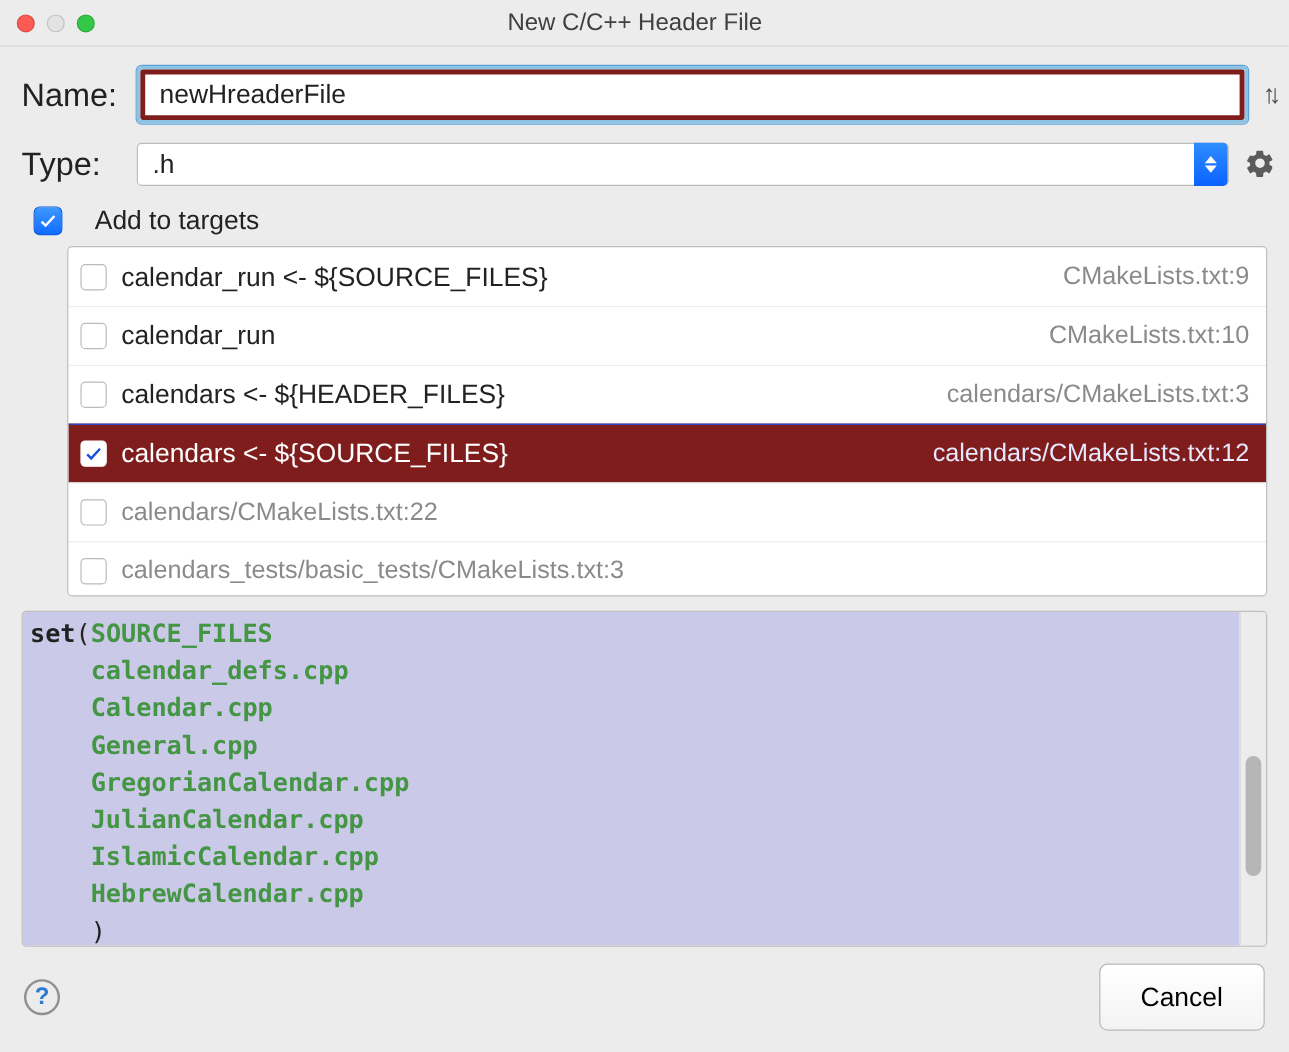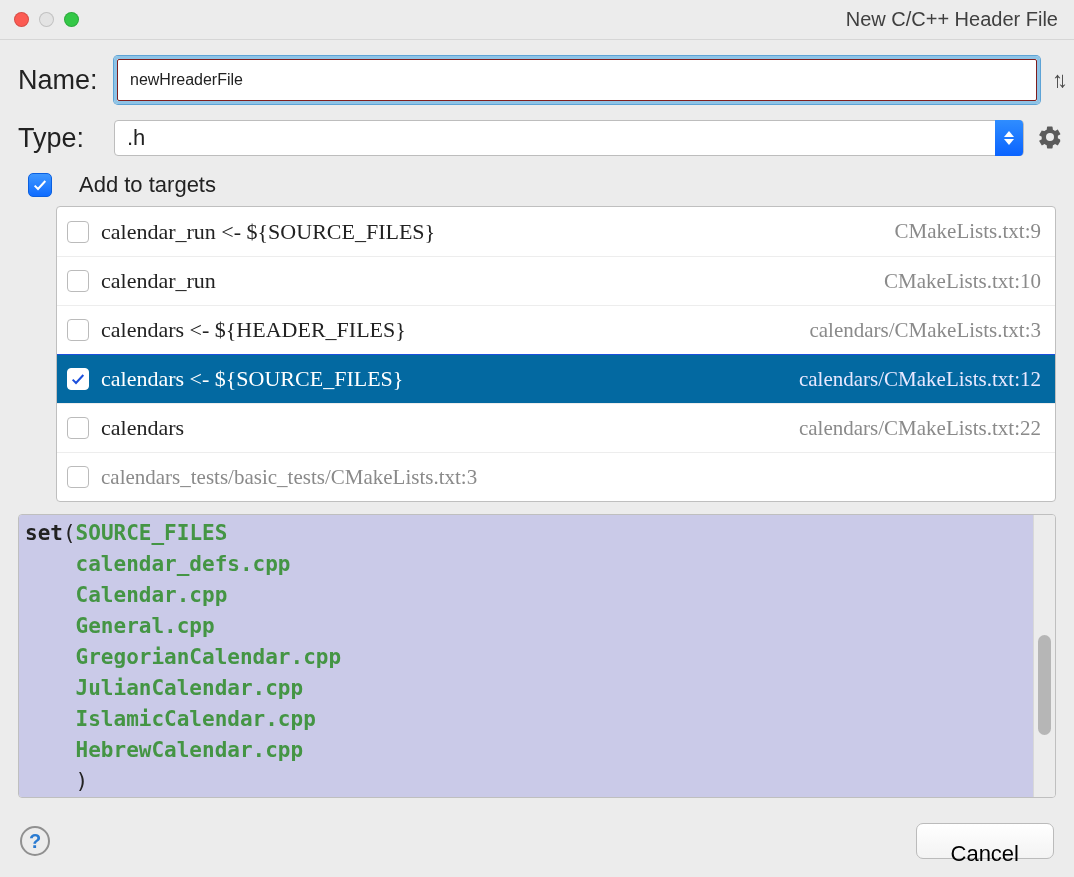--- a/index.html
+++ b/index.html
@@ -24,41 +24,41 @@
   }
   .traffic { display: flex; gap: 10px; margin-left: 14px; }
   .tl-dot {
     width: 15px; height: 15px; border-radius: 50%;
     box-shadow: inset 0 0 0 1px rgba(0,0,0,0.15);
   }
   .tl-red    { background:#fc5b53; }
   .tl-yellow { background:#e3e3e3; }
   .tl-green  { background:#34c847; }
   .win-title {
-    position: absolute; left:0; right:16px; text-align:right;
+    position: absolute; left:0; right:16px; text-align:center;
     font-size: 20px; font-weight: 400; color:#404040;
     pointer-events: none;
   }
 
   .content { padding: 16px 12px 0 18px; flex: 0 0 auto; }
 
   .row { display:flex; align-items:center; margin-bottom:16px; }
   .row-label { width:96px; font-size:27px; color:#222; }
 
   
   .name-wrap {
     flex:1; position:relative;
     border: 3px solid #8ec3e6; border-radius:4px;
     box-shadow: 0 0 0 1px #5da3d6;
   }
   .name-input {
     width:100%; height:42px;
-    border:1px solid #7f1d1d; border-radius:2px;
+    border:4px solid #7f1d1d; border-radius:2px;
     background:#fff;
-    font-size:16px; padding:0 12px;
+    font-size:22px; padding:0 12px;
     color:#222; outline:none;
   }
   .sort-icon {
     margin-left:12px; font-size:22px; color:#4a4a4a;
     letter-spacing:-6px; user-select:none;
   }
 
   
   .type-wrap {
     flex:1; display:flex; align-items:center;
@@ -100,34 +100,33 @@
     border-color:#0b60e0;
   }
   .chk.checked svg { width:16px;height:16px; stroke:#fff; stroke-width:3; fill:none; }
   .chk-label { font-size:22px; }
 
   
   .targets {
     margin:0 18px 12px 56px;
     border:1px solid #bfbfbf; border-radius:4px; background:#fff;
     overflow:hidden;
-    font-family:Liberation Serif, serif;
   }
   .t-row {
     display:flex; align-items:center; gap:12px;
     height:49px; padding:0 14px 0 10px;
     border-top:1px solid #ededed;
     font-size:22px;
   }
   .t-row:first-child{ border-top:none; }
   .t-row .chk{ width:22px;height:22px;border-radius:4px; }
   .t-left { flex:1; white-space:nowrap; overflow:hidden; text-overflow:ellipsis; }
   .t-right{ color:#8a8a8a; font-size:21px; white-space:nowrap; }
   .t-row.sel {
-    background:#0369a1; color:#fff; border-top-color:#1c4fdc;
+    background:#7f1d1d; color:#fff; border-top-color:#1c4fdc;
   }
   .t-row.sel .t-right{ color:#e8e8ff; }
   .t-row.sel .chk{
     background:#fff; border-color:#fff;
   }
   .t-row.sel .chk svg{ stroke:#1c4fdc; }
 
   
   .code-wrap {
     margin:0 18px; height:284px;
@@ -159,21 +158,21 @@
     margin-top:auto; display:flex; align-items:center;
     padding:14px 20px 18px 20px;
   }
   .help {
     width:30px;height:30px;border-radius:50%;
     border:2px solid #909090; color:#2a7bd1;
     display:flex;align-items:center;justify-content:center;
     font-size:20px; font-weight:700;
   }
   .btn {
-    height:36px; padding:17px 34px; font-size:22px;
+    height:56px; padding:7px 34px; font-size:22px;
     border-radius:7px; border:1px solid #bbb;
     background:linear-gradient(#fff,#f3f3f3);
     margin-left:14px;
   }
   .btn.primary{
     background:linear-gradient(#3e96ff,#0f6cff);
     border-color:#0a5ee0; color:#fff;
   }
   .spacer{ flex:1; }
 </style>
@@ -244,21 +243,20 @@
         <div class="chk checked">
           <svg viewBox="0 0 24 24">
             <polyline points="4,13 9,18 20,6"></polyline>
           </svg>
         </div>
         <div class="t-left">calendars &lt;- ${SOURCE_FILES}</div>
         <div class="t-right">calendars/CMakeLists.txt:12</div>
       </div>
       <div class="t-row">
         <div class="chk"></div>
-        <div class="t-left">calendars</div>
         <div class="t-right">calendars/CMakeLists.txt:22</div>
       </div>
       <div class="t-row">
         <div class="chk"></div>
         <div class="t-right">calendars_tests/basic_tests/CMakeLists.txt:3</div>
       </div>
     </div>
 
   <div class="code-wrap">
     <div class="code" id="code-area"><span class="kw">set</span>(<span class="id">SOURCE_FILES</span>

